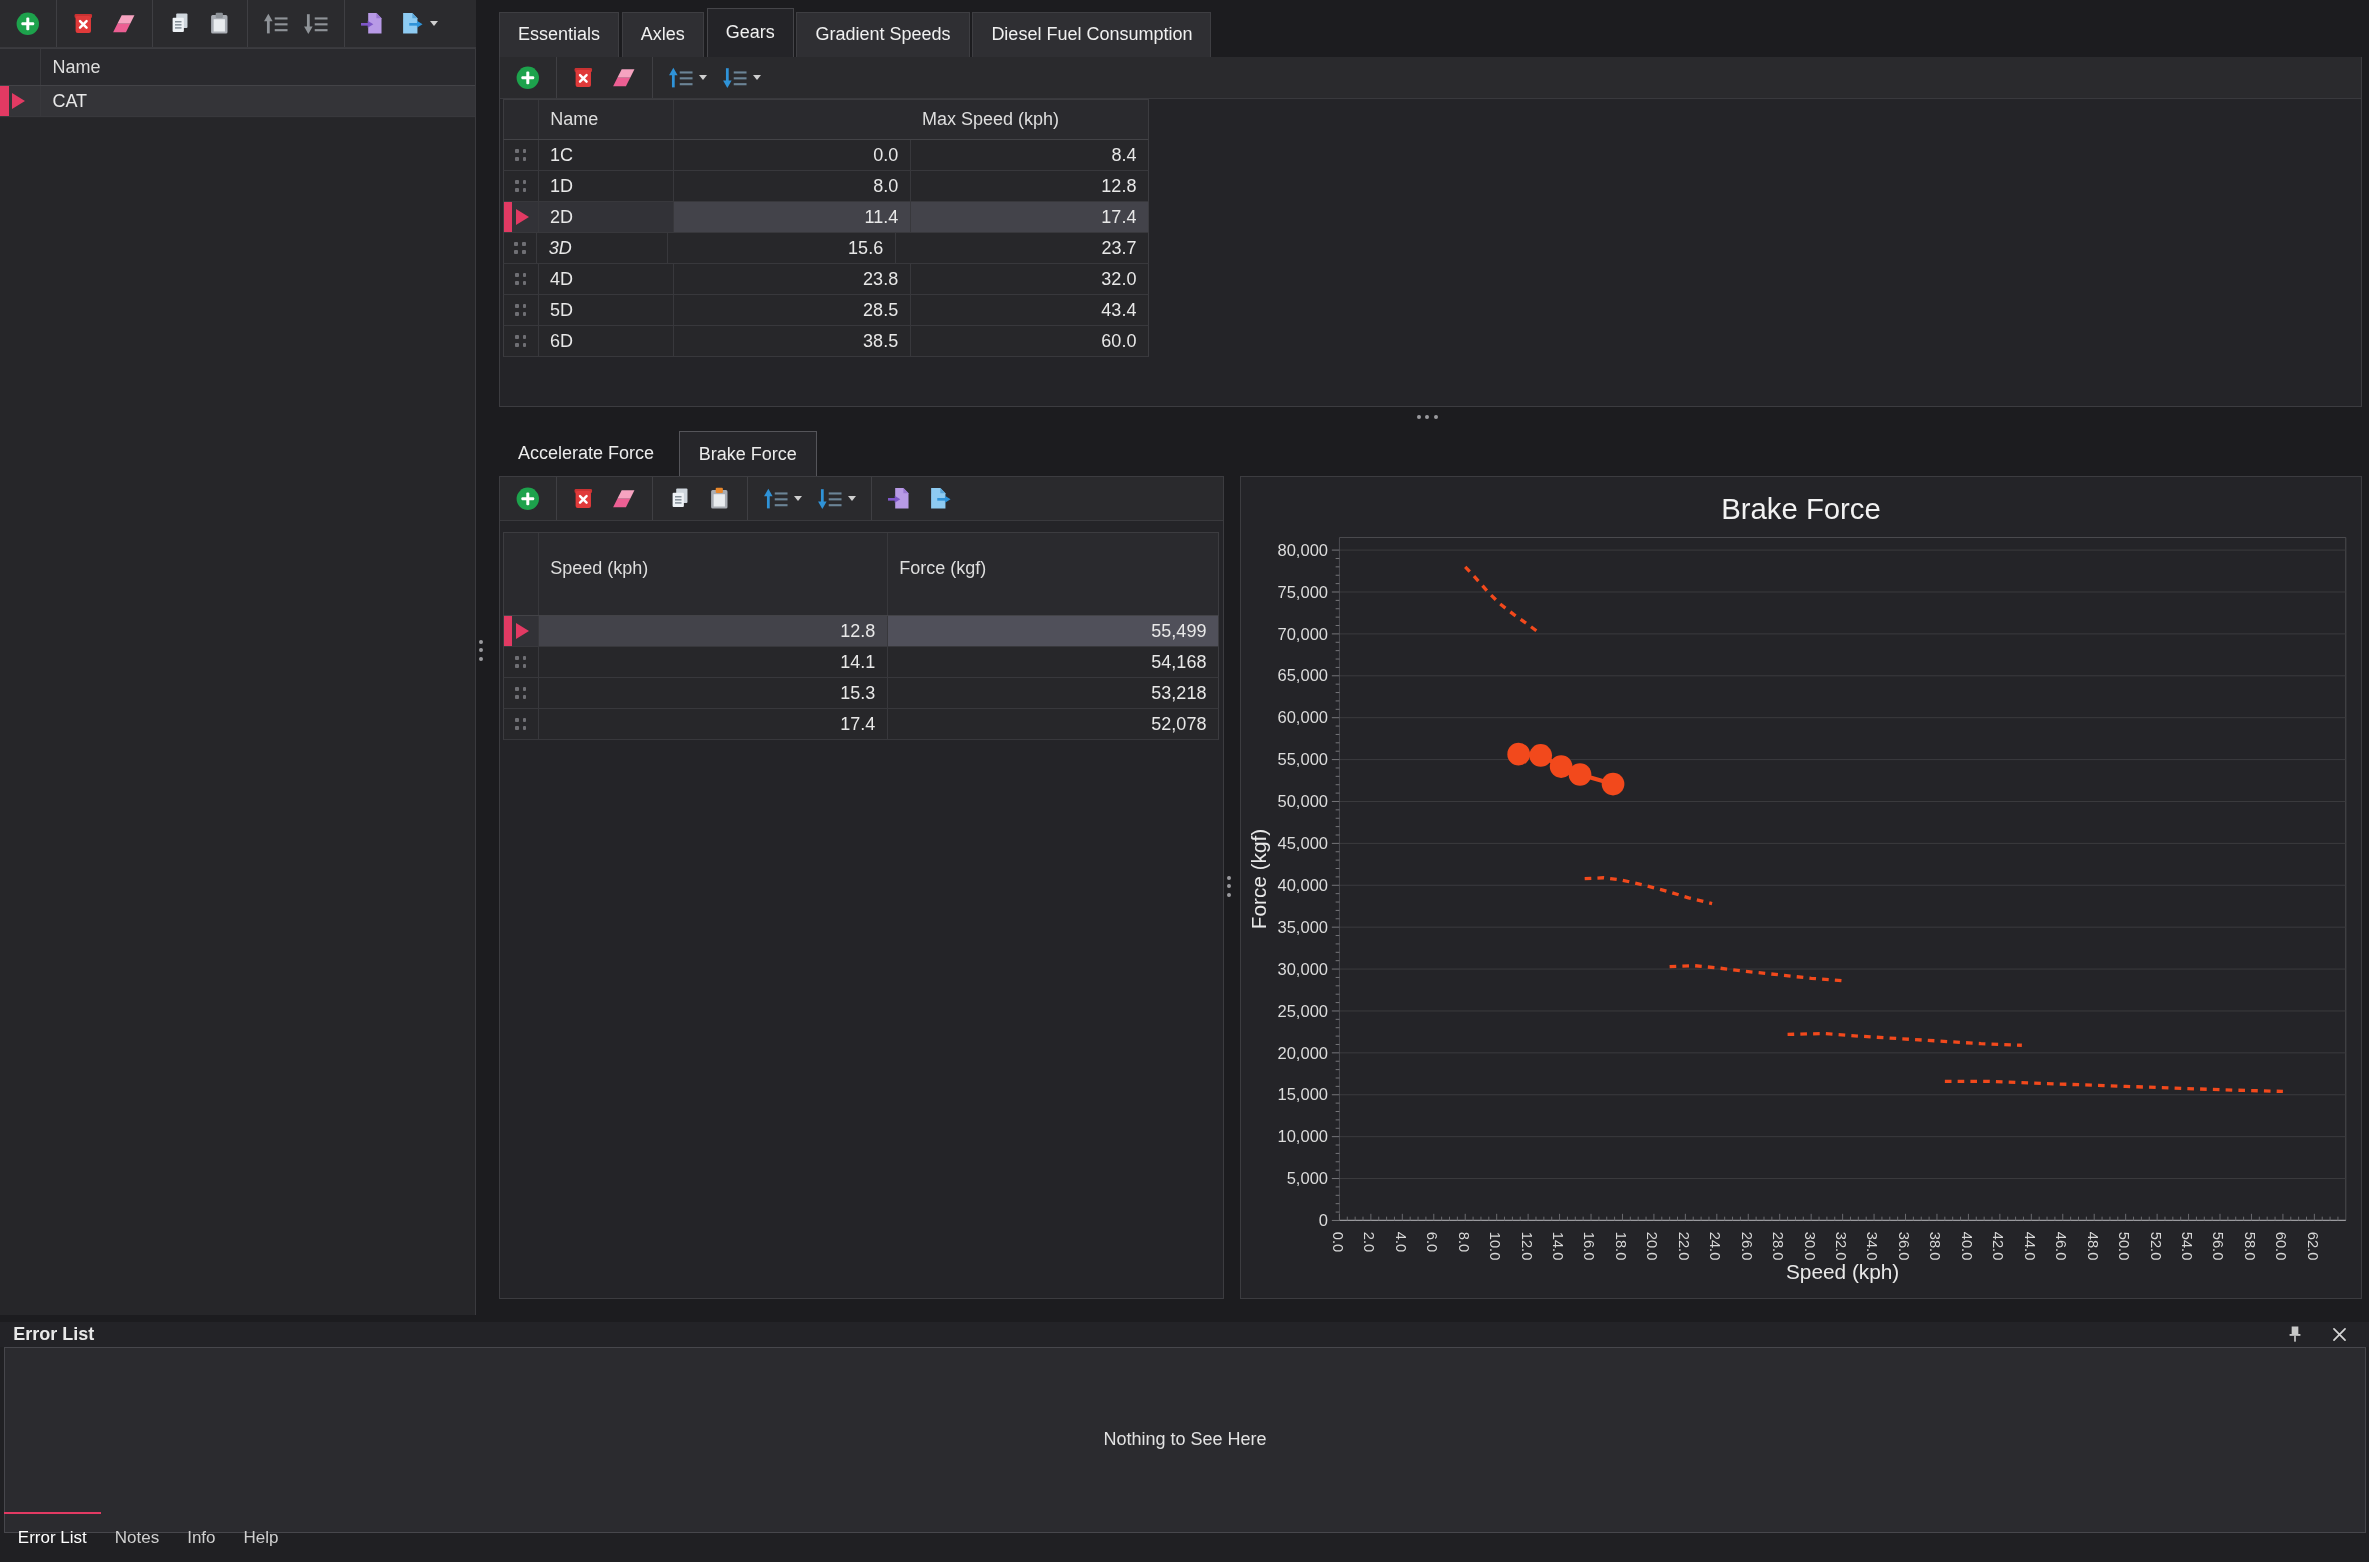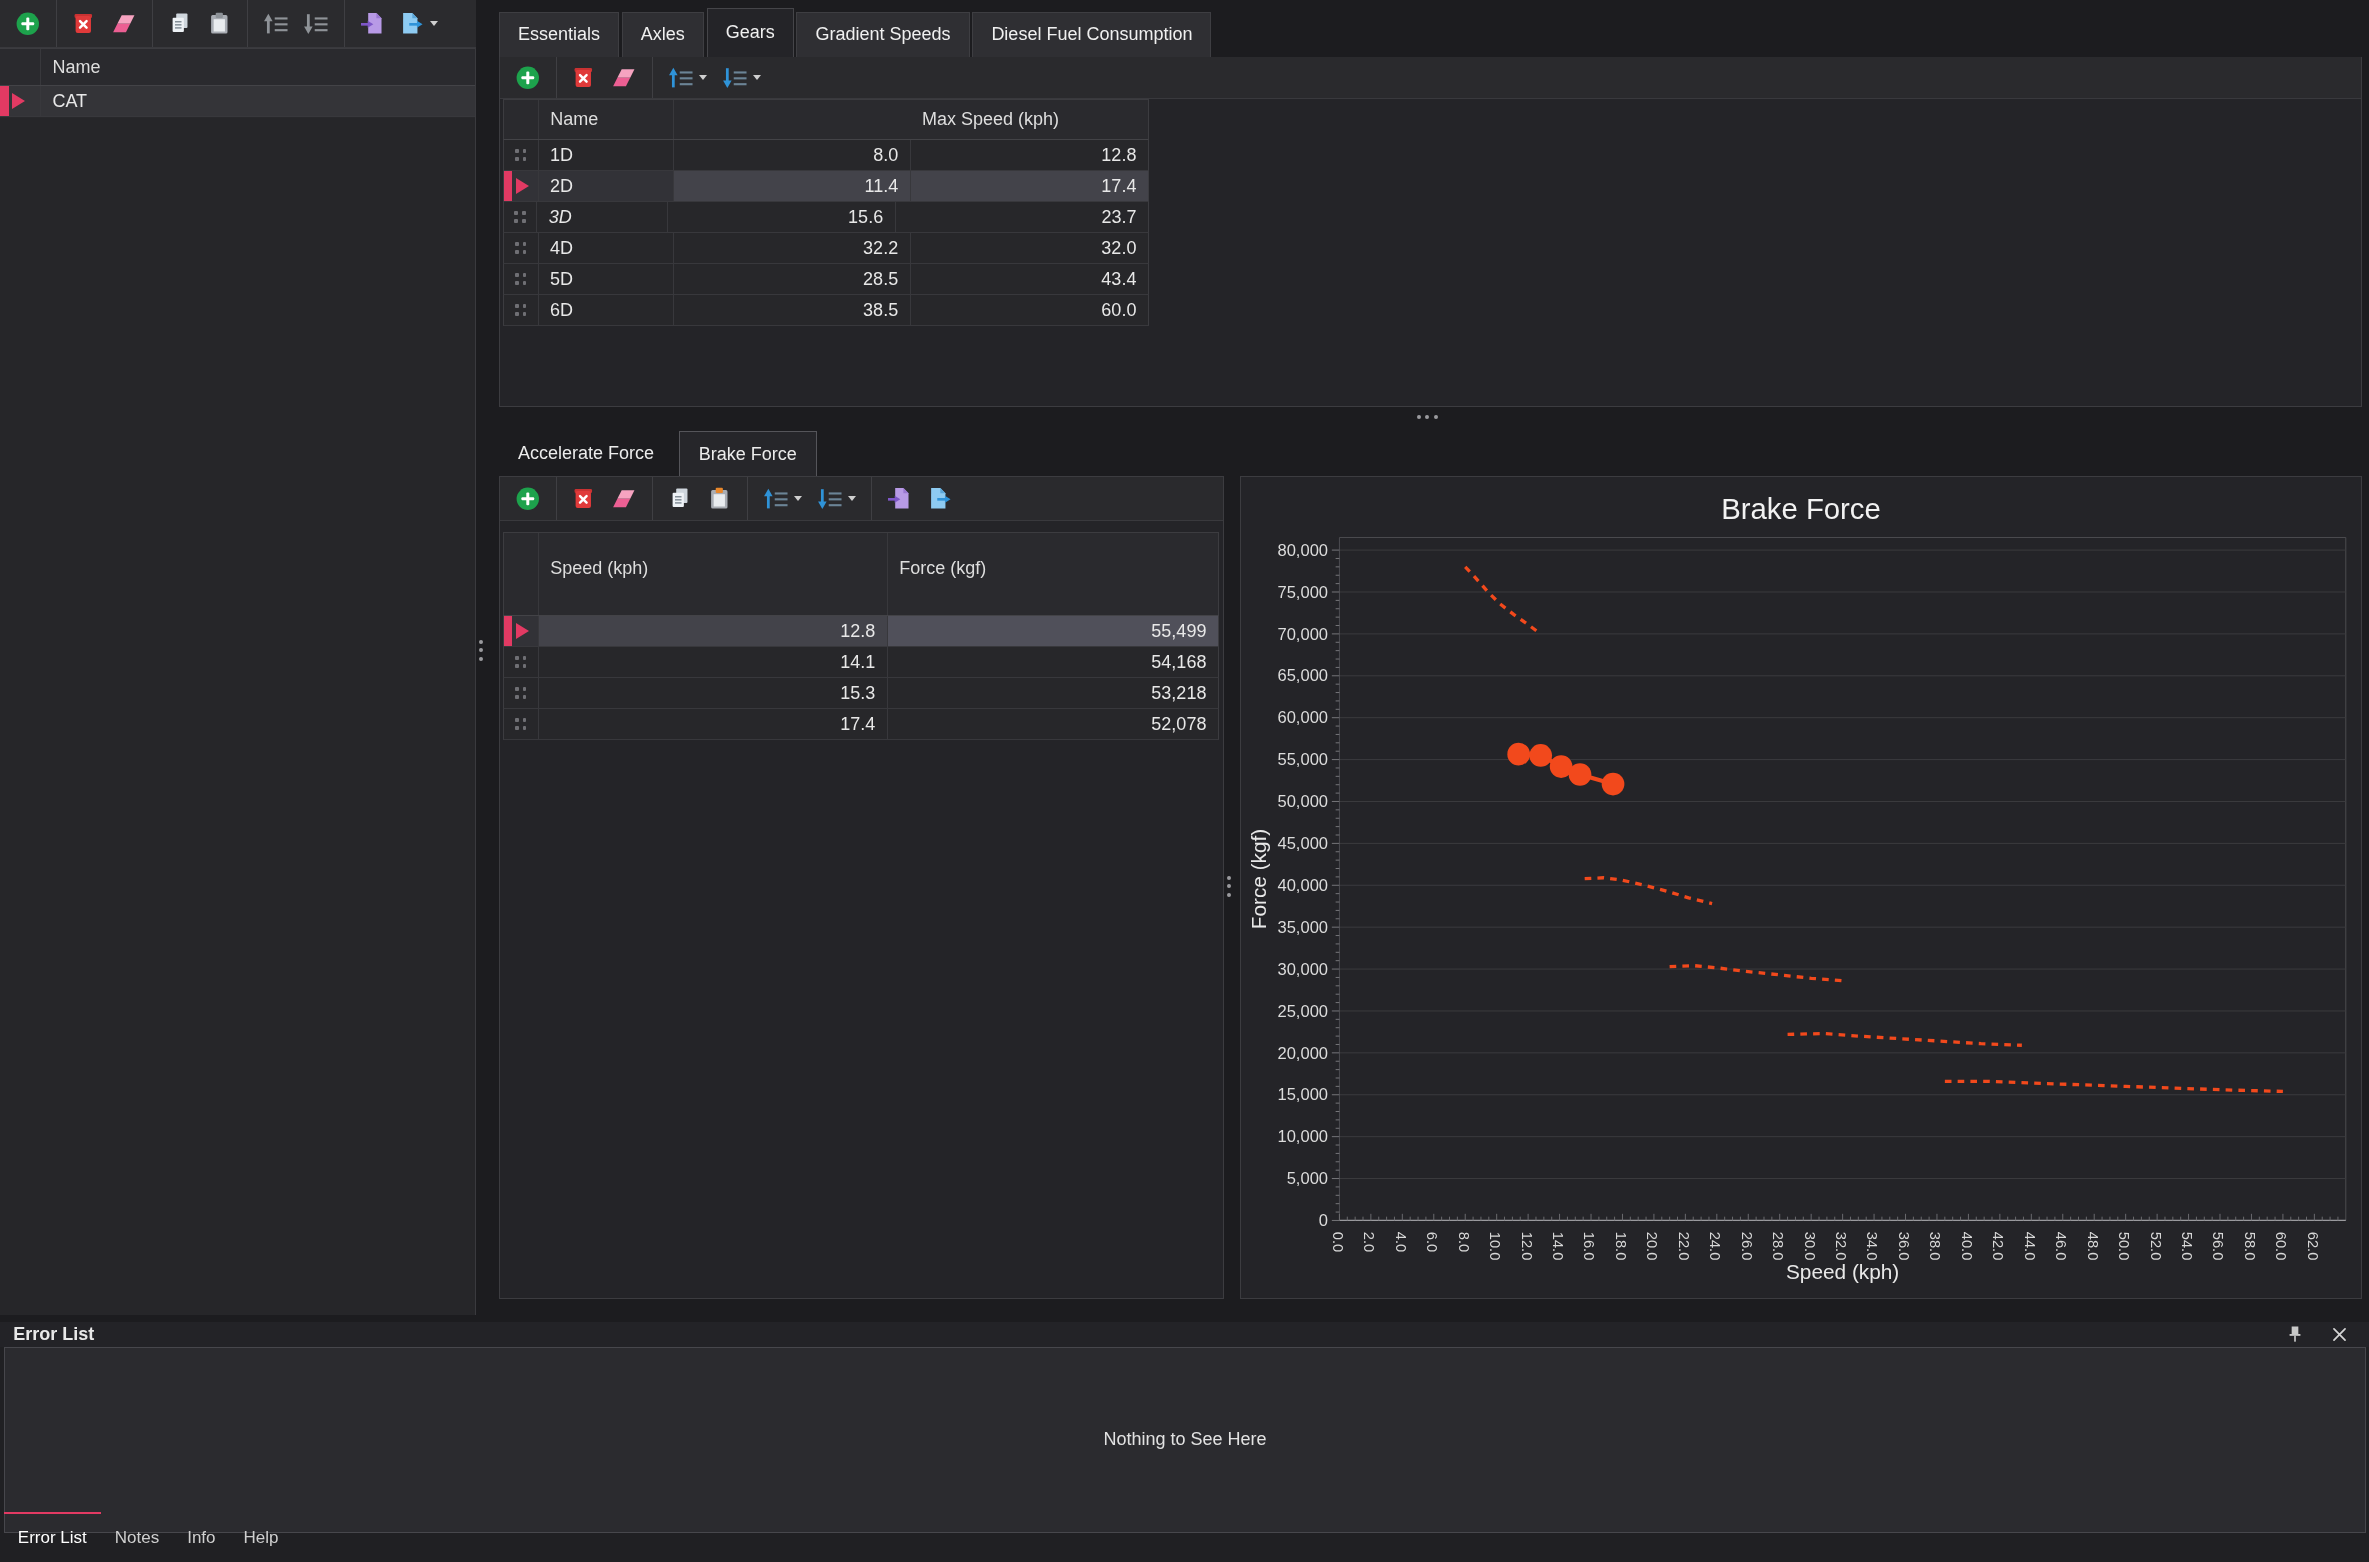--- a/index.html
+++ b/index.html
@@ -278,20 +278,33 @@
     <div id="gears-rows">
         <div class="g-row" style="height: 31px; position: relative;">
           <div class="g-cell sel-cell" style="width:35px;">
             <span class="handle">
               <i></i>
               <i></i>
               <i></i>
               <i></i>
             </span>
           </div>
+       <div class="g-cell" style="width:136px;">1C</div>
+       <div class="g-cell num hl" style="width:237px;">0.0</div>
+       <div class="g-cell num hl" style="width:238px;">8.4</div>
+        </div>
+        <div class="g-row" style="height: 31px; position: relative;">
+          <div class="g-cell sel-cell" style="width:35px;">
+            <span class="handle">
+              <i></i>
+              <i></i>
+              <i></i>
+              <i></i>
+            </span>
+          </div>
        <div class="g-cell" style="width:136px;">1D</div>
        <div class="g-cell num hl" style="width:237px;">8.0</div>
        <div class="g-cell num hl" style="width:238px;">12.8</div>
         </div>
         <div class="g-row sel" style="height: 31px; position: relative;">
           <div class="g-cell sel-cell" style="width:35px;">
             <span class="pink-bar"></span>
             <span class="pink-arrow"></span>
           </div>
        <div class="g-cell" style="width:136px;">2D</div>
@@ -314,21 +327,21 @@
         <div class="g-row" style="height: 31px; position: relative;">
           <div class="g-cell sel-cell" style="width:35px;">
             <span class="handle">
               <i></i>
               <i></i>
               <i></i>
               <i></i>
             </span>
           </div>
        <div class="g-cell" style="width:136px;">4D</div>
-       <div class="g-cell num hl" style="width:237px;">32.2</div>
+       <div class="g-cell num hl" style="width:237px;">23.8</div>
        <div class="g-cell num hl" style="width:238px;">32.0</div>
         </div>
         <div class="g-row" style="height: 31px; position: relative;">
           <div class="g-cell sel-cell" style="width:35px;">
             <span class="handle">
               <i></i>
               <i></i>
               <i></i>
               <i></i>
             </span>

